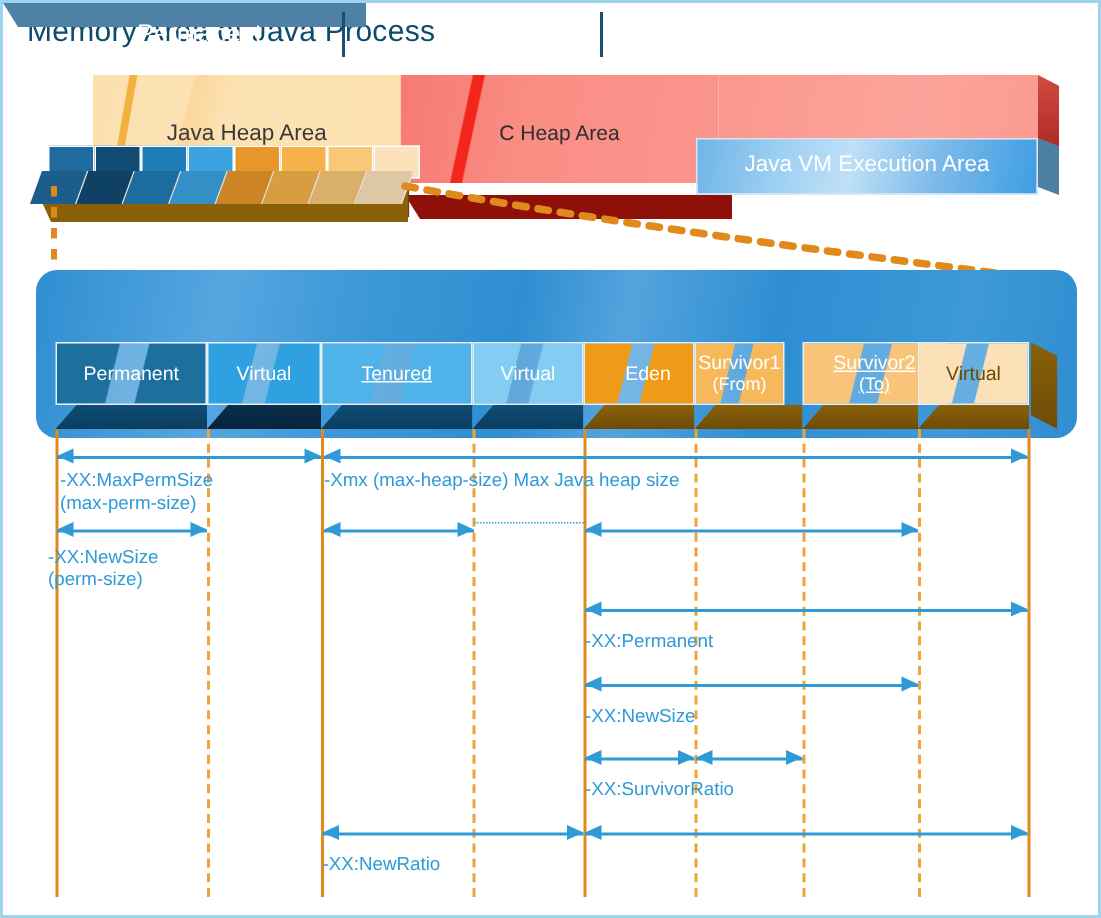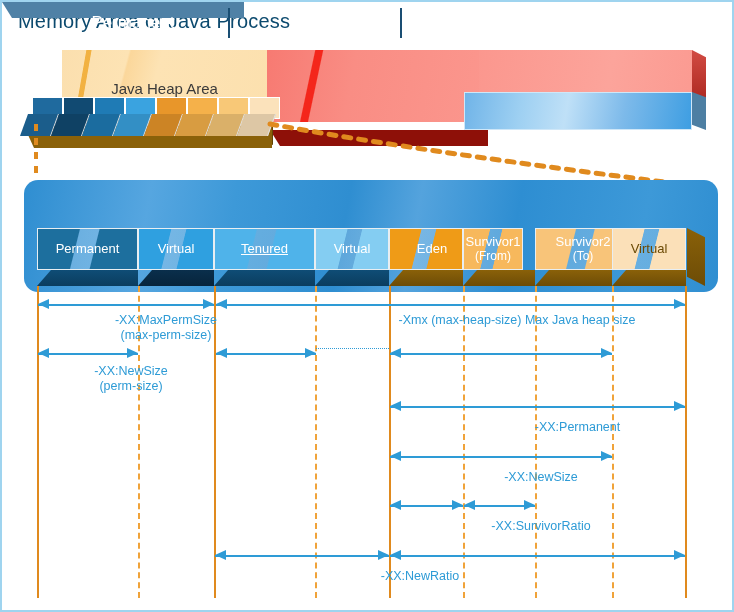--- a/index.html
+++ b/index.html
@@ -157,49 +157,51 @@
   .arrow .bar{
     position:absolute;left:0;right:0;top:5px;height:2px;background:#2e9bd6;
   }
   .ah{position:absolute;top:0;width:0;height:0;
       border-top:5.5px solid transparent;border-bottom:5.5px solid transparent;}
   .ah.l{left:0;border-right:11px solid #2e9bd6;}
   .ah.r{right:0;border-left:11px solid #2e9bd6;}
   .dotline{position:absolute;top:5px;height:0;border-top:1px dotted #2e9bd6;}
 
   .alabel{
-    position:absolute;color:#2e9bd6;font-size:12.5px;text-align:center;
-    line-height:15px;white-space:nowrap;margin-left:40px;
+    position:absolute;color:#2e9bd6;font-size:12.5px;
+    line-height:15px;white-space:nowrap;
   }
   .alabel.w{white-space:normal;}
 </style>
 </head>
 <body>
 
 <div id="root">
 
   <div class="title">Memory Area of Java Process</div>
 
   <div class="slab">
 
     <div class="face ch-right"></div>
     <div class="face ch-side"></div>
 
     <div class="face ch-top">
       <div class="ch-diag"></div>
     </div>
+    <div class="ch-label">C Heap Area</div>
 
     <div class="face jh-top">
       <div class="jh-stripe2"></div>
     </div>
     <div class="jh-label">Java Heap Area</div>
 
     <div class="face vm-side"></div>
     <div class="vm-front"></div>
     <div class="face vm-top"></div>
+    <div class="vm-label">Java VM Execution Area</div>
 
     <div class="ch-front"></div>
     <div class="jh-side"></div>
     <div class="jh-front"></div>
     <div id="segstrip">
         <div class="seg" style="left: 30px; width: 31px; background: rgb(31, 106, 158);"></div>
         <div class="segf" style="left: 22px; width: 31px; background: rgb(31, 106, 158); filter: brightness(0.88);"></div>
         <div class="seg" style="left: 61px; width: 31px; background: rgb(17, 74, 114);"></div>
         <div class="segf" style="left: 53px; width: 31px; background: rgb(17, 74, 114); filter: brightness(0.88);"></div>
         <div class="seg" style="left: 92px; width: 31px; background: rgb(31, 123, 181);"></div>
@@ -249,21 +251,21 @@
       <div class="cell3d" style="left: 313px; width: 74px; background: linear-gradient(rgb(15, 77, 118), rgb(11, 61, 94)); clip-path: polygon(14px 0px, 100% 0px, 100% 100%, 0px 100%);"></div>
       <div class="cell" style="left: 387px; width: 74px; background: linear-gradient(104deg, rgb(239, 155, 23) 0%, rgb(239, 155, 23) 38%, rgba(255, 255, 255, 0.22) 39%, rgba(255, 255, 255, 0.22) 56%, rgb(239, 155, 23) 57%, rgb(239, 155, 23) 100%); color: rgb(255, 255, 255); padding-left: 12px;">
         <div>Eden</div>
       </div>
       <div class="cell3d" style="left: 387px; width: 74px; background: linear-gradient(rgb(138, 97, 9), rgb(109, 76, 6)); clip-path: polygon(14px 0px, 100% 0px, 100% 100%, 0px 100%);"></div>
       <div class="cell" style="left: 461px; width: 60px; background: linear-gradient(104deg, rgb(247, 184, 92) 0%, rgb(247, 184, 92) 38%, rgba(255, 255, 255, 0.22) 39%, rgba(255, 255, 255, 0.22) 56%, rgb(247, 184, 92) 57%, rgb(247, 184, 92) 100%); color: rgb(255, 255, 255);">
         <div>Survivor1</div>
         <div class="l2">(From)</div>
       </div>
       <div class="cell3d" style="left: 461px; width: 72px; background: linear-gradient(rgb(138, 97, 9), rgb(109, 76, 6)); clip-path: polygon(14px 0px, 100% 0px, 100% 100%, 0px 100%);"></div>
-      <div class="cell" style="left: 533px; width: 96px; background: linear-gradient(104deg, rgb(248, 196, 121) 0%, rgb(248, 196, 121) 38%, rgba(255, 255, 255, 0.22) 39%, rgba(255, 255, 255, 0.22) 56%, rgb(248, 196, 121) 57%, rgb(248, 196, 121) 100%); color: rgb(255, 255, 255);">
+      <div class="cell" style="left: 533px; width: 96px; background: linear-gradient(104deg, rgb(248, 196, 121) 0%, rgb(248, 196, 121) 38%, rgba(255, 255, 255, 0.22) 39%, rgba(255, 255, 255, 0.22) 56%, rgb(248, 196, 121) 57%, rgb(248, 196, 121) 100%); color: rgb(255, 255, 255); text-decoration: underline;">
         <div>Survivor2</div>
         <div class="l2">(To)</div>
       </div>
       <div class="cell3d" style="left: 533px; width: 77px; background: linear-gradient(rgb(138, 97, 9), rgb(109, 76, 6)); clip-path: polygon(14px 0px, 100% 0px, 100% 100%, 0px 100%);"></div>
       <div class="cell" style="left: 610px; width: 74px; background: linear-gradient(104deg, rgb(251, 224, 184) 0%, rgb(251, 224, 184) 38%, rgba(255, 255, 255, 0.22) 39%, rgba(255, 255, 255, 0.22) 56%, rgb(251, 224, 184) 57%, rgb(251, 224, 184) 100%); color: rgb(107, 74, 5);">
         <div>Virtual</div>
       </div>
       <div class="cell3d" style="left: 610px; width: 74px; background: linear-gradient(rgb(138, 97, 9), rgb(109, 76, 6)); clip-path: polygon(14px 0px, 100% 0px, 100% 100%, 0px 100%);"></div>
     </div>
   <div class="lastside"></div>

